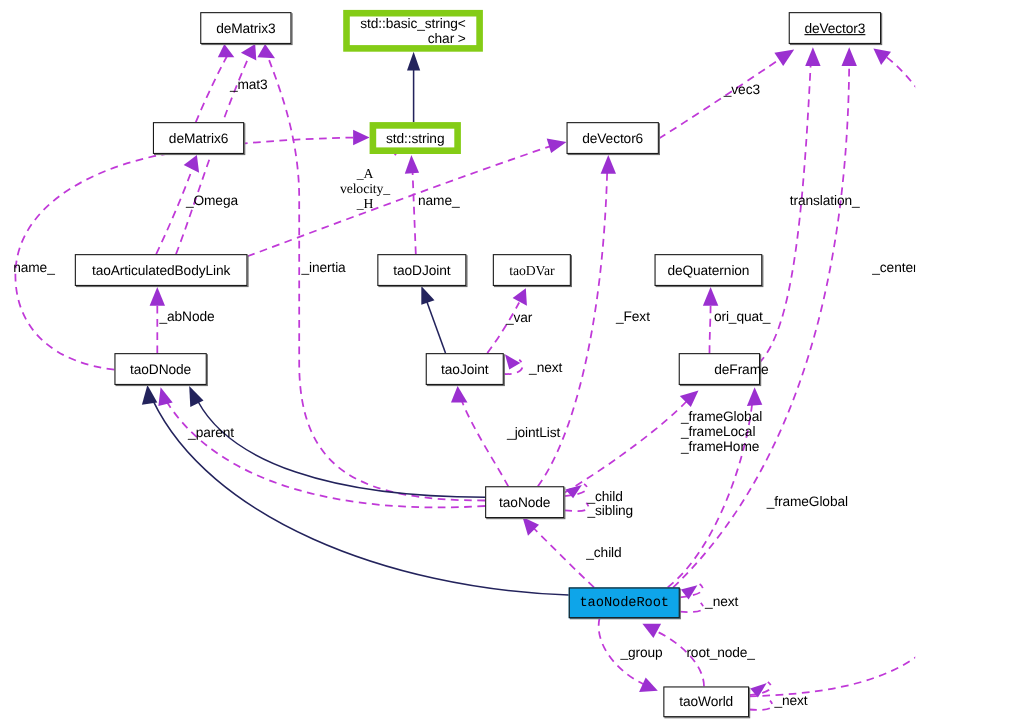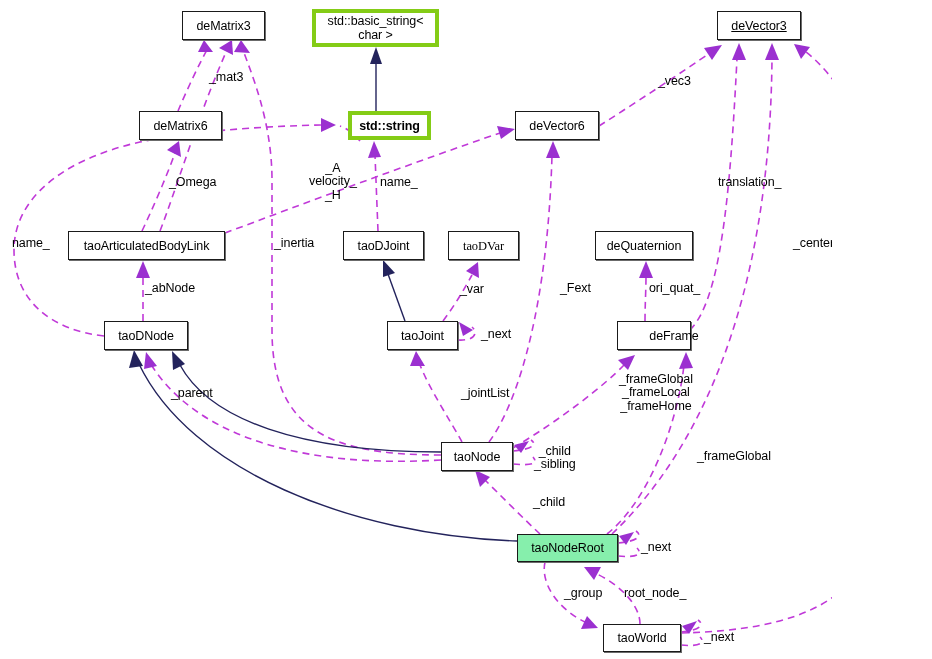--- a/index.html
+++ b/index.html
@@ -54,36 +54,38 @@
     color: #000000;
     line-height: 1.12;
     white-space: pre-line;
     letter-spacing: -0.1px;
   }
   .node-box.thick {
     border: 1.6px solid #1a1a1a;
     box-shadow: 1px 1px 0 #6b6b6b;
   }
   .node-box.thin {
-    border: 4px solid #84cc16;
+    border: 6px solid #84cc16;
     box-shadow: none;
+    text-align: right;
   }
   .node-box.highlight {
-    background: #86efac;
+    background: #0ea5e9;
+    font-family: Liberation Mono, monospace;
   }
   .edge-label {
     position: absolute;
     font-size: 12.5px;
     color: #000000;
     white-space: pre-line;
     line-height: 1.06;
     text-align: center;
     letter-spacing: -0.1px;
   }
-  .edge-label.la-left { text-align: center; }
+  .edge-label.la-left { text-align: left; }
 </style>
 </head>
 <body>
 
 <div id="diagram-root">
 
   <svg class="layer" viewBox="0 0 932 659">
     <defs></defs>
 
     <path class="edge-path" d="M178,111 C186,92 198,66 207,50"></path>
@@ -185,21 +187,21 @@
 
   <div class="node-box thick" style="left:182px;top:11px;width:83px;height:29px;">deMatrix3</div>
 
   <div class="node-box thin" style="left:312px;top:9px;width:127px;height:38px;">std::basic_string&lt;
 char &gt;</div>
 
   <div class="node-box thick" style="left:717px;top:11px;width:84px;height:29px;text-decoration:underline;">deVector3</div>
 
   <div class="node-box thick" style="left:139px;top:111px;width:83px;height:29px;">deMatrix6</div>
 
-  <div class="node-box thin" style="left:348px;top:111px;width:83px;height:29px;font-weight:bold;">std::string</div>
+  <div class="node-box thin" style="left:336px;top:111px;width:83px;height:29px;">std::string</div>
 
   <div class="node-box thick" style="left:515px;top:111px;width:84px;height:29px;">deVector6</div>
 
   <div class="node-box thick" style="left:68px;top:231px;width:157px;height:29px;">taoArticulatedBodyLink</div>
 
   <div class="node-box thick" style="left:343px;top:231px;width:81px;height:29px;">taoDJoint</div>
 
   <div class="node-box thick" style="left:448px;top:231px;width:71px;height:29px;font-family:Liberation Serif, serif;">taoDVar</div>
 
   <div class="node-box thick" style="left:595px;top:231px;width:98px;height:29px;">deQuaternion</div>
@@ -215,21 +217,21 @@
   <div class="node-box thick highlight" style="left:517px;top:534px;width:101px;height:28px;">taoNodeRoot</div>
 
   <div class="node-box thick" style="left:603px;top:624px;width:78px;height:28px;">taoWorld</div>
 
   <div class="edge-label la-left" style="left:209px;top:71px;">_mat3</div>
 
   <div class="edge-label la-left" style="left:169px;top:176px;">_Omega</div>
 
   <div class="edge-label la-left" style="left:12px;top:237px;">name_</div>
 
-  <div class="edge-label" style="left:309px;top:162px;">_A
+  <div class="edge-label" style="left:309px;top:152px;font-family:Liberation Serif, serif;">_A
 velocity_
 _H</div>
 
   <div class="edge-label la-left" style="left:380px;top:176px;">name_</div>
 
   <div class="edge-label la-left" style="left:274px;top:237px;">_inertia</div>
 
   <div class="edge-label la-left" style="left:145px;top:282px;">_abNode</div>
 
   <div class="edge-label la-left" style="left:171px;top:387px;">_parent</div>

